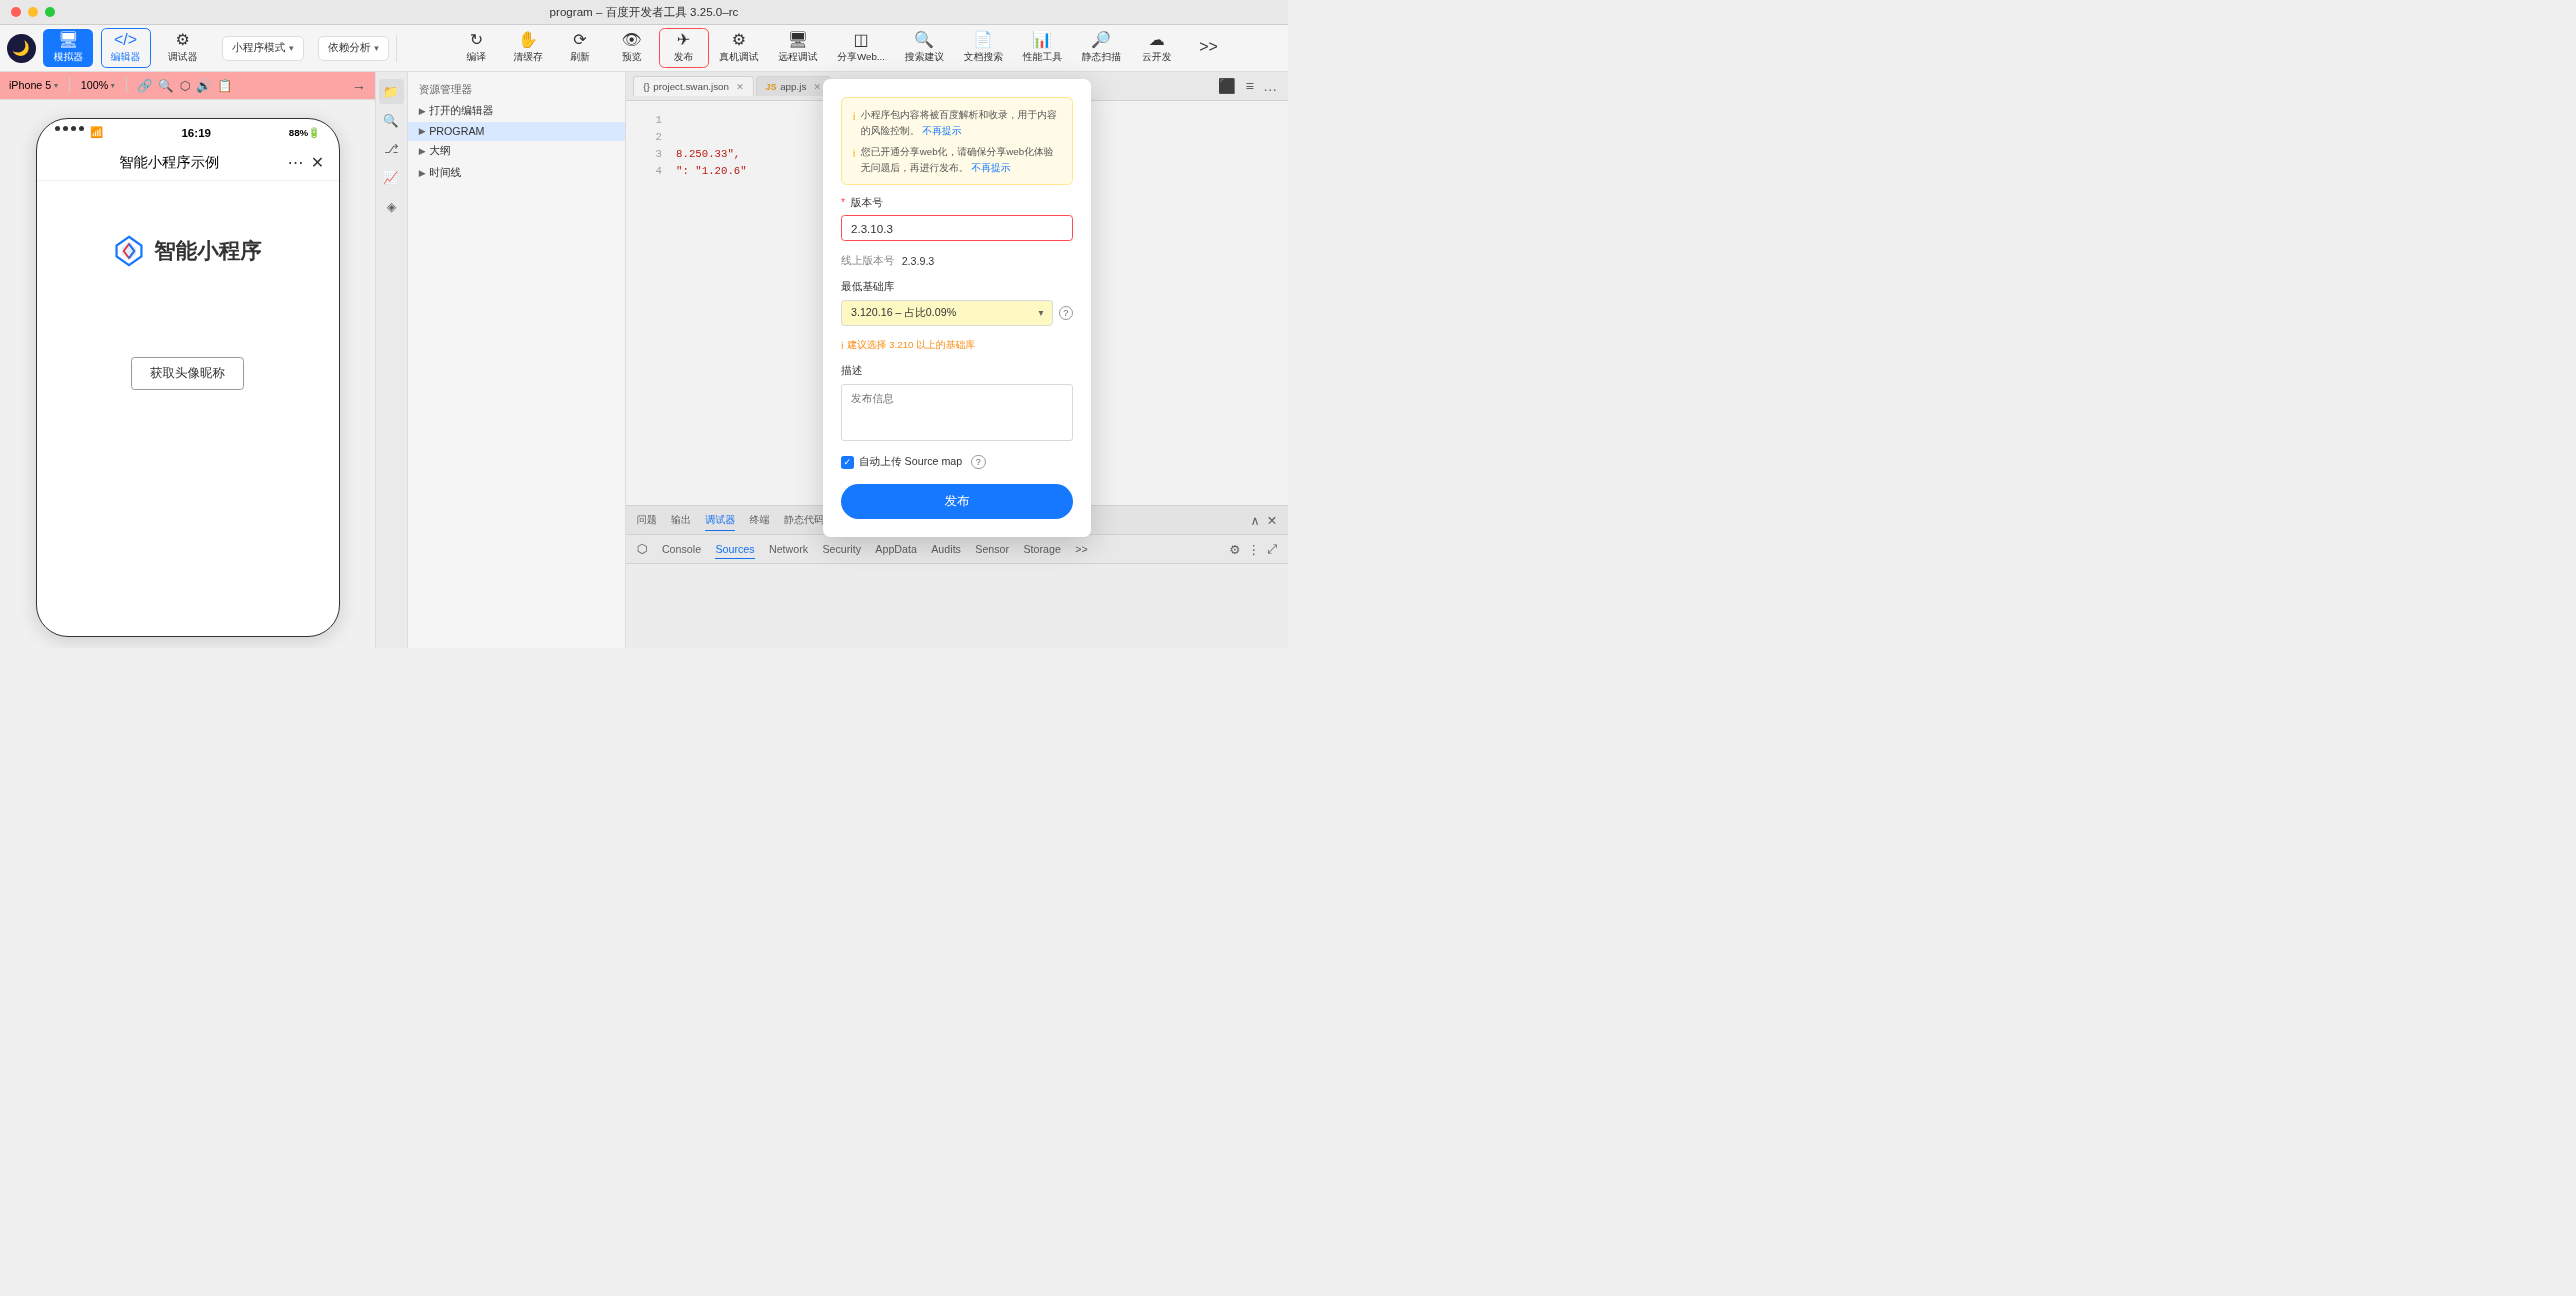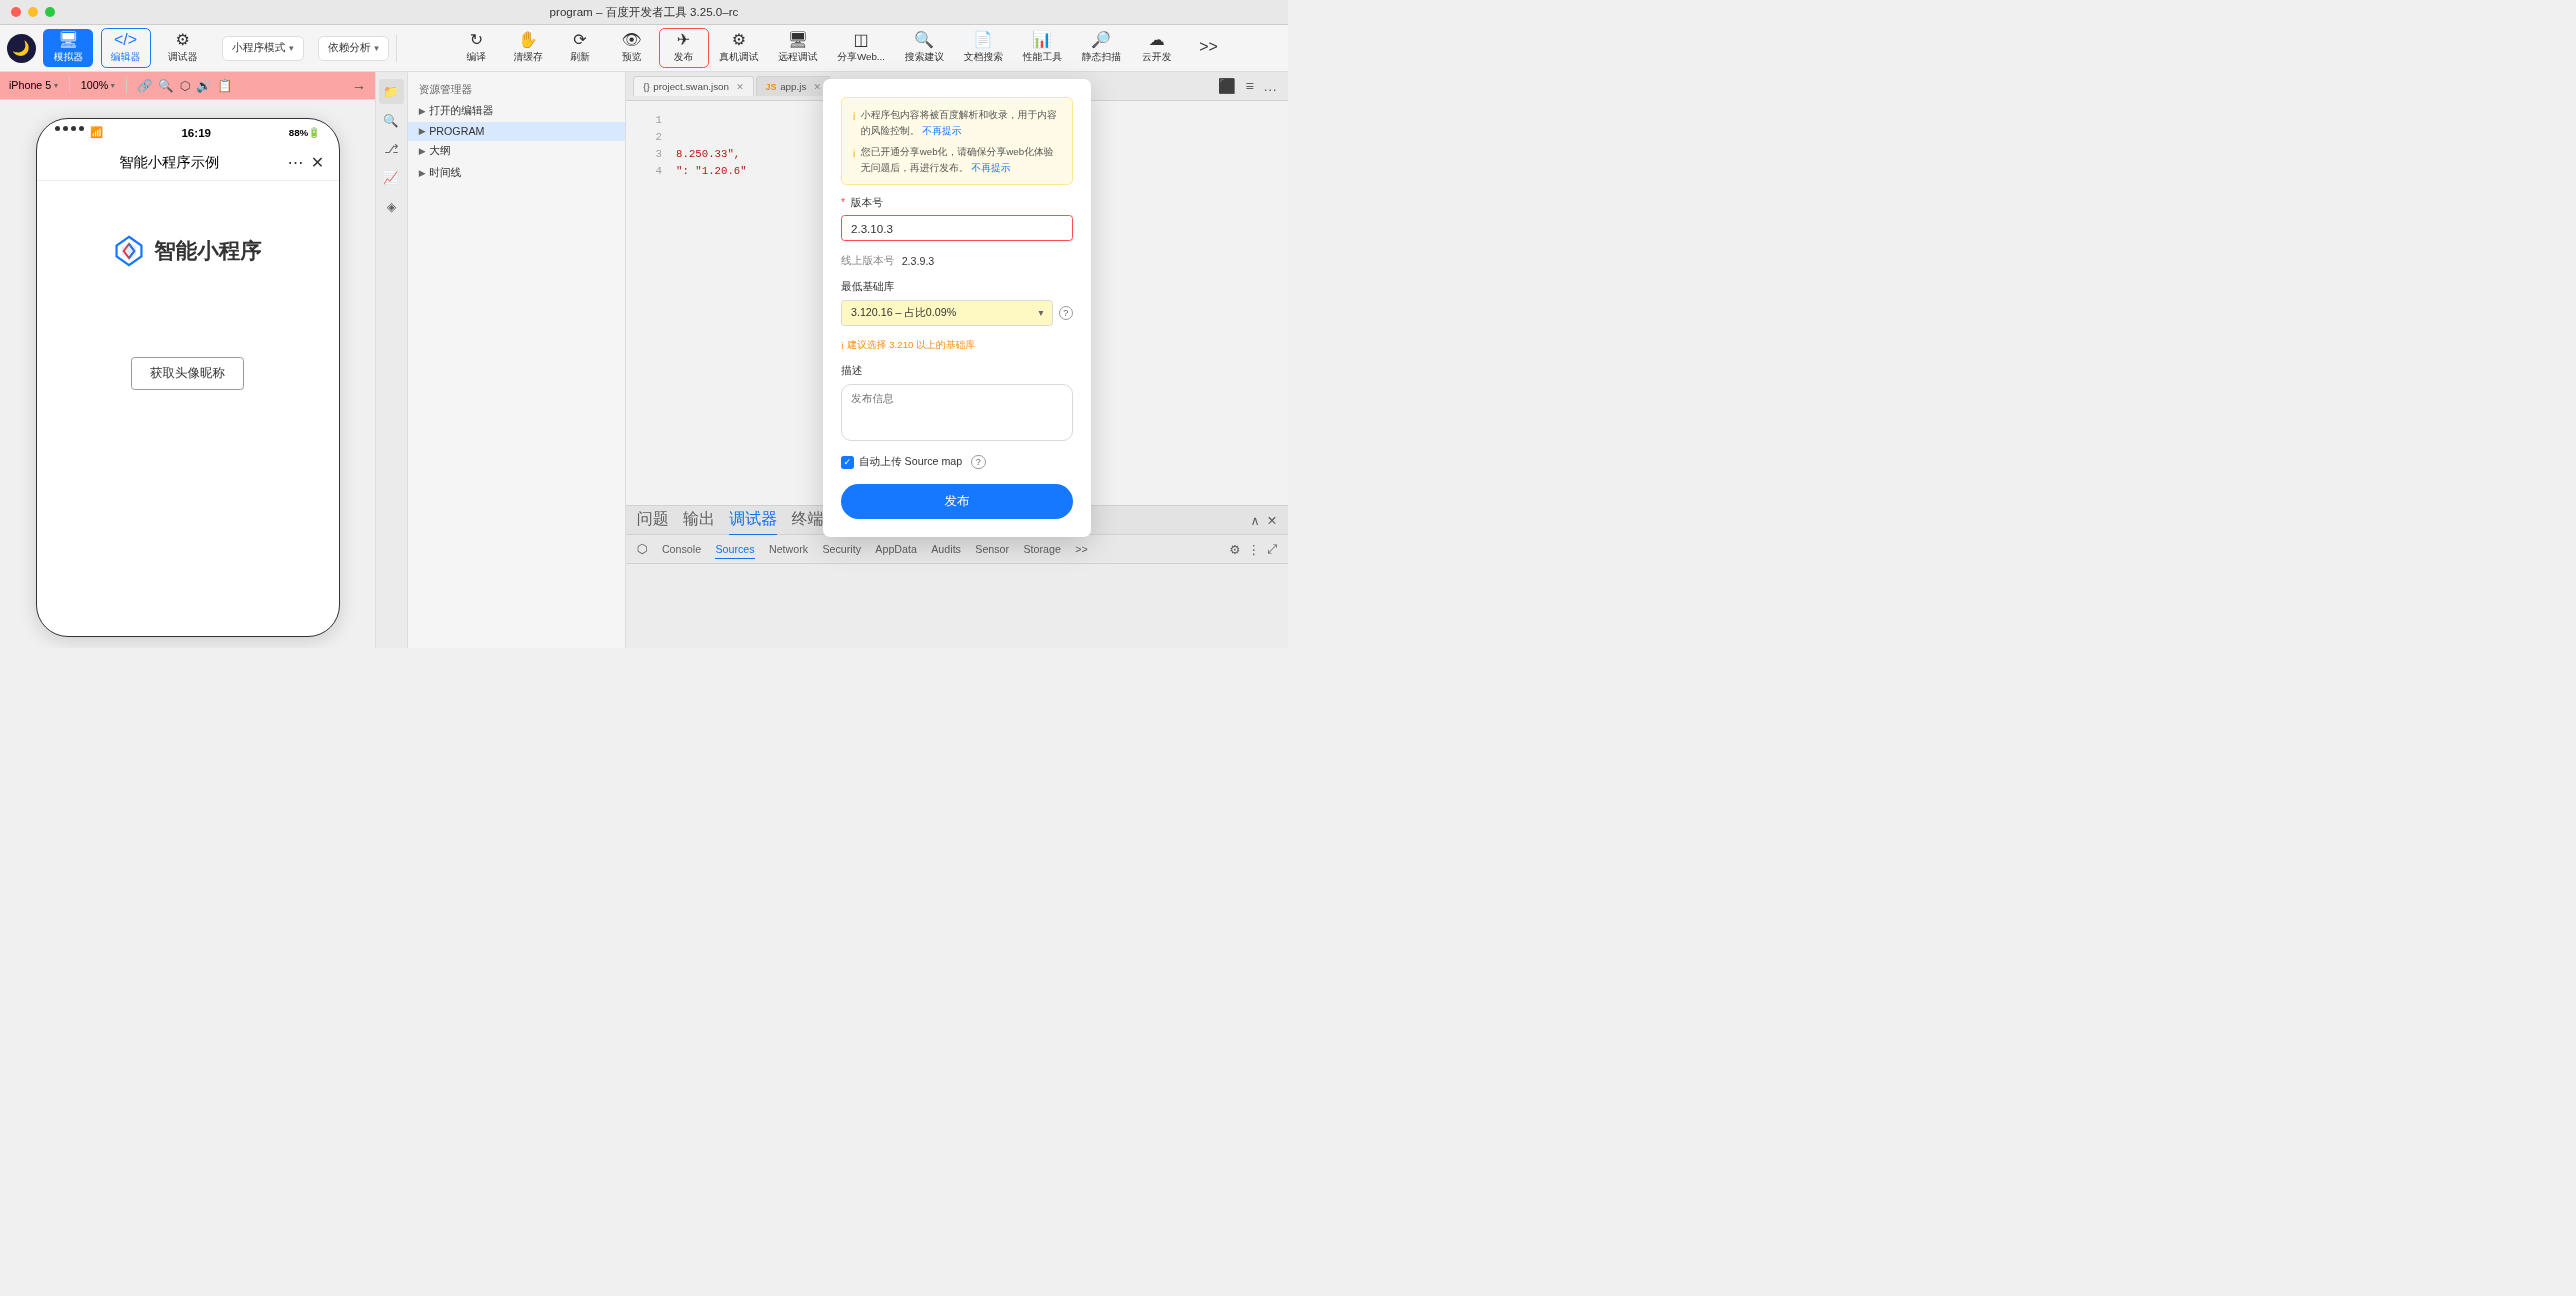--- a/index.html
+++ b/index.html
@@ -177,21 +177,21 @@
     
     #bottom-panel {
       height: 143px; border-top: 0.9px solid #ddd; display: flex; flex-direction: column;
       background: #f9f9f9;
     }
     #bottom-tabs {
       display: flex; align-items: center; padding: 0 10.7px; height: 29px;
       border-bottom: 0.9px solid #ddd; background: #f0f0f0; gap: 14.3px;
     }
     .bottom-tab {
-      font-size: 16px; color: #666; cursor: pointer; padding: 3.6px 0;
+      font-size: 10px; color: #666; cursor: pointer; padding: 3.6px 0;
       border-bottom: 1.8px solid transparent;
     }
     .bottom-tab.active { color: #1677ff; border-bottom-color: #1677ff; }
     .bottom-tabs-right { margin-left: auto; display: flex; gap: 7.2px; }
     .bottom-tab-icon { font-size: 12.5px; color: #666; cursor: pointer; }
 
     #devtools-tabs {
       display: flex; align-items: center; padding: 0 10.7px; height: 29px;
       border-bottom: 0.9px solid #ddd; background: #f5f5f5; gap: 14.3px;
     }
@@ -240,21 +240,21 @@
     .field-select {
       flex: 1; padding: 5.4px 9px; border: 0.9px solid #d9d9d9; border-radius: 3.6px;
       font-size: 10.7px; color: #333; background: #fef9c3; cursor: pointer;
       display: flex; align-items: center; justify-content: space-between;
     }
     .field-select .arrow { font-size: 9.8px; color: #666; }
     .help-icon { width: 14.3px; height: 14.3px; border-radius: 50%; border: 0.9px solid #999; display: flex; align-items: center; justify-content: center; font-size: 9px; color: #666; cursor: pointer; }
     .suggestion-text { font-size: 9.8px; color: #fa8c16; display: flex; align-items: center; gap: 3.6px; margin-bottom: 12.5px; }
     .suggestion-text .info-icon { color: #fa8c16; }
     .field-textarea {
-      width: 100%; padding: 7.2px 9px; border: 0.9px solid #d9d9d9; border-radius: 10px;
+      width: 100%; padding: 7.2px 9px; border: 0.9px solid #d9d9d9; border-radius: 3px;
       font-size: 10.7px; color: #ccc; min-height: 57px; resize: none; outline: none;
     }
     .checkbox-row {
       display: flex; align-items: center; gap: 5.4px; margin-bottom: 14.3px; font-size: 10.7px; color: #333;
     }
     .checkbox-blue {
       width: 12.5px; height: 12.5px; background: #1677ff; border-radius: 2.7px;
       display: flex; align-items: center; justify-content: center; flex-shrink: 0;
     }
     .checkbox-check { color: white; font-size: 9px; }

